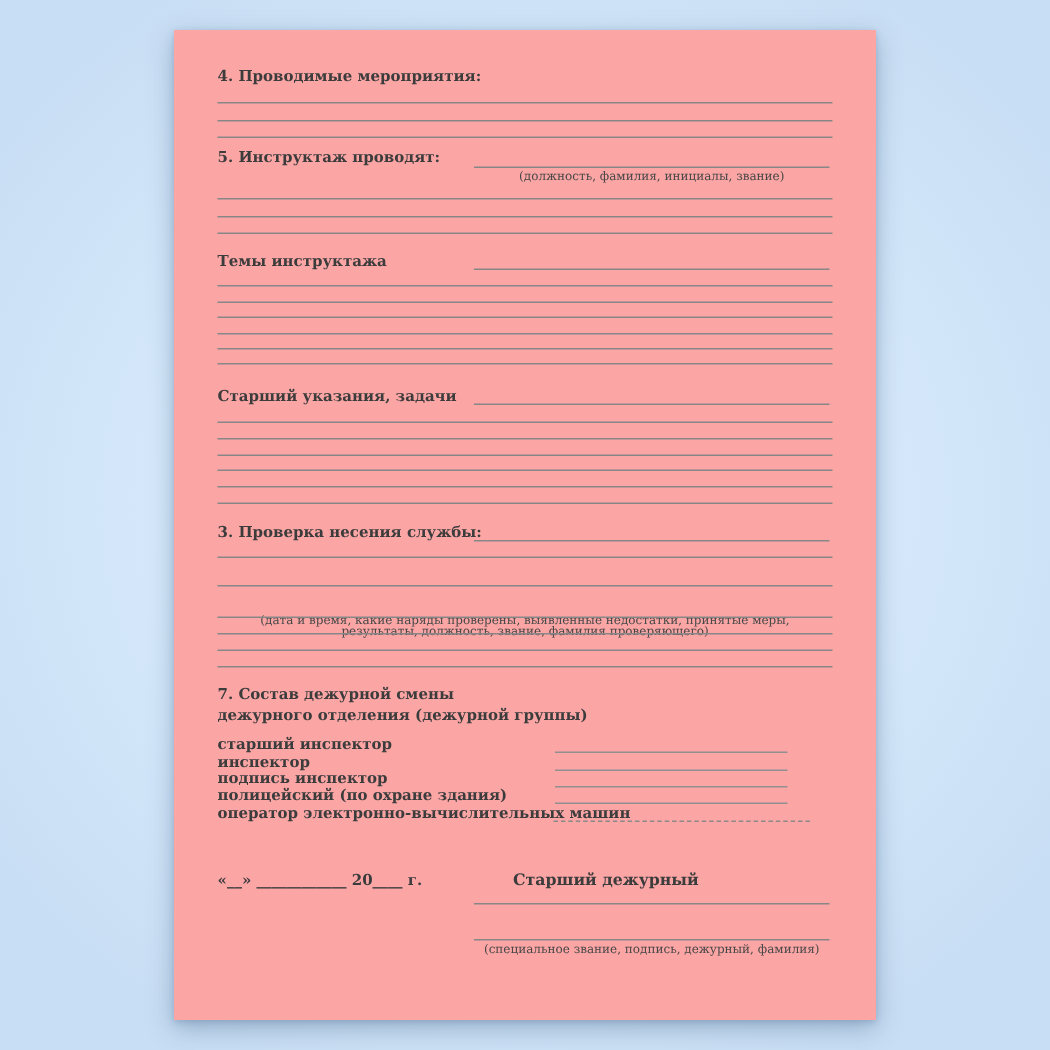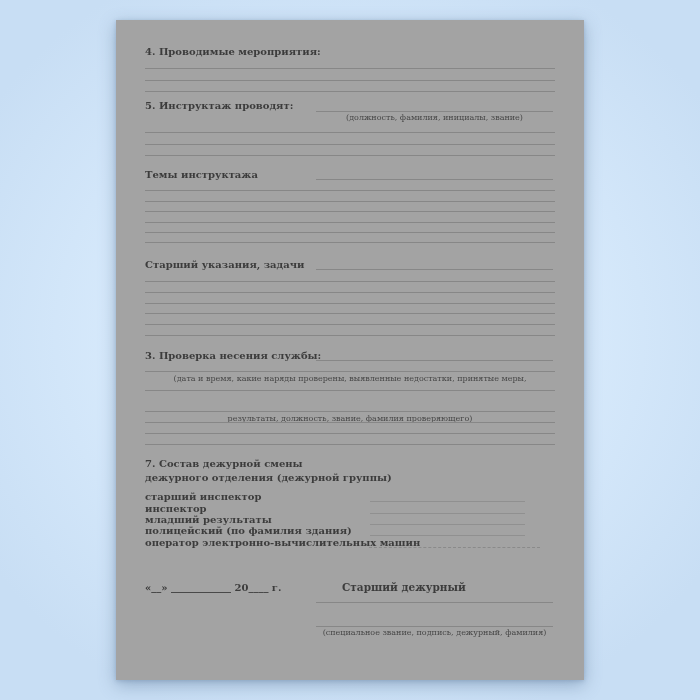--- a/index.html
+++ b/index.html
@@ -4,40 +4,40 @@
 <style>
   * { margin:0; padding:0; box-sizing:border-box; }
   html,body { width:700px; height:700px; overflow:hidden; }
   body {
     font-family: "DejaVu Serif", "Liberation Serif", serif;
     background: radial-gradient(ellipse 62% 58% at 50% 48%, #e6f2fe 0%, #d6e9fb 55%, #c8def4 100%);
     position: relative;
   }
   .paper {
     position:absolute; left:116px; top:20px; width:468px; height:660px;
-    background:#a3a3a3;
+    background:#fca5a5;
     box-shadow: 0 5px 16px rgba(84,112,148,.45), 0 1px 4px rgba(84,112,148,.28);
     text-decoration: underline;
   }
   .lbl {
     position:absolute; left:29px;
     font-size:10px; font-weight:bold; color:#3c3c3c;
     white-space:nowrap; line-height:12px;
   }
   .cap {
     position:absolute; font-size:8px; font-weight:normal; color:#474747;
     text-align:center; white-space:nowrap; line-height:9px;
   }
   .ln { position:absolute; height:0; border-top:1px solid #878787; }
   .ln.full  { left:29px;  width:410px; }
   .ln.right { left:200px; width:237px; }
   .ln.role  { left:254px; width:155px; border-top-color:#909090; }
   .ln.role-dash { left:253px; width:171px; border-top:1px dashed #8a8a8a; }
   .cap.under-right { left:200px; width:237px; }
-  .cap.under-full  { left:29px;  width:410px; }
+  .cap.under-full  { left:29px;  width:410px;margin-top:35px; }
   .two-line { line-height:14px; }
   .officer { font-size:10.5px; }
 </style>
 </head>
 <body>
 
 <div class="paper">
 
   <div class="lbl" style="top:26px">4. Проводимые мероприятия:</div>
   <div class="ln full" style="top:48px"></div>
@@ -67,41 +67,41 @@
   <div class="ln full" style="top:283px"></div>
   <div class="ln full" style="top:293px"></div>
   <div class="ln full" style="top:304px"></div>
   <div class="ln full" style="top:315px"></div>
 
   <div class="lbl" style="top:330px">3. Проверка несения службы:</div>
   <div class="ln right" style="top:340px"></div>
   <div class="ln full" style="top:351px"></div>
   <div class="cap under-full" style="top:354px">(дата и время, какие наряды проверены, выявленные недостатки, принятые меры,</div>
   <div class="ln full" style="top:370px"></div>
-  <div class="cap under-full" style="top:394px">результаты, должность, звание, фамилия проверяющего)</div>
+  <div class="cap under-full" style="top:361px">результаты, должность, звание, фамилия проверяющего)</div>
   <div class="ln full" style="top:391px"></div>
   <div class="ln full" style="top:402px"></div>
   <div class="ln full" style="top:413px"></div>
   <div class="ln full" style="top:424px"></div>
 
   <div class="lbl two-line" style="top:437px">
     <div>7. Состав дежурной смены</div>
     <div>дежурного отделения (дежурной группы)</div>
   </div>
 
   <div class="lbl" style="top:471px">старший инспектор</div>
   <div class="ln role" style="top:481px"></div>
 
   <div class="lbl" style="top:483px">инспектор</div>
   <div class="ln role" style="top:493px"></div>
 
-  <div class="lbl" style="top:494px">младший результаты</div>
+  <div class="lbl" style="top:494px">подпись инспектор</div>
   <div class="ln role" style="top:504px"></div>
 
-  <div class="lbl" style="top:505px">полицейский (по фамилия здания)</div>
+  <div class="lbl" style="top:505px">полицейский (по охране здания)</div>
   <div class="ln role" style="top:515px"></div>
 
   <div class="lbl" style="top:517px">оператор электронно-вычислительных машин</div>
   <div class="ln role-dash" style="top:527px"></div>
 
   <div class="lbl" style="top:562px">«__» ____________ 20____ г.</div>
   <div class="lbl officer" style="left:226px; top:561px">Старший дежурный</div>
   <div class="ln right" style="top:582px"></div>
   <div class="ln right" style="top:606px"></div>
   <div class="cap under-right" style="top:608px">(специальное звание, подпись, дежурный, фамилия)</div>

